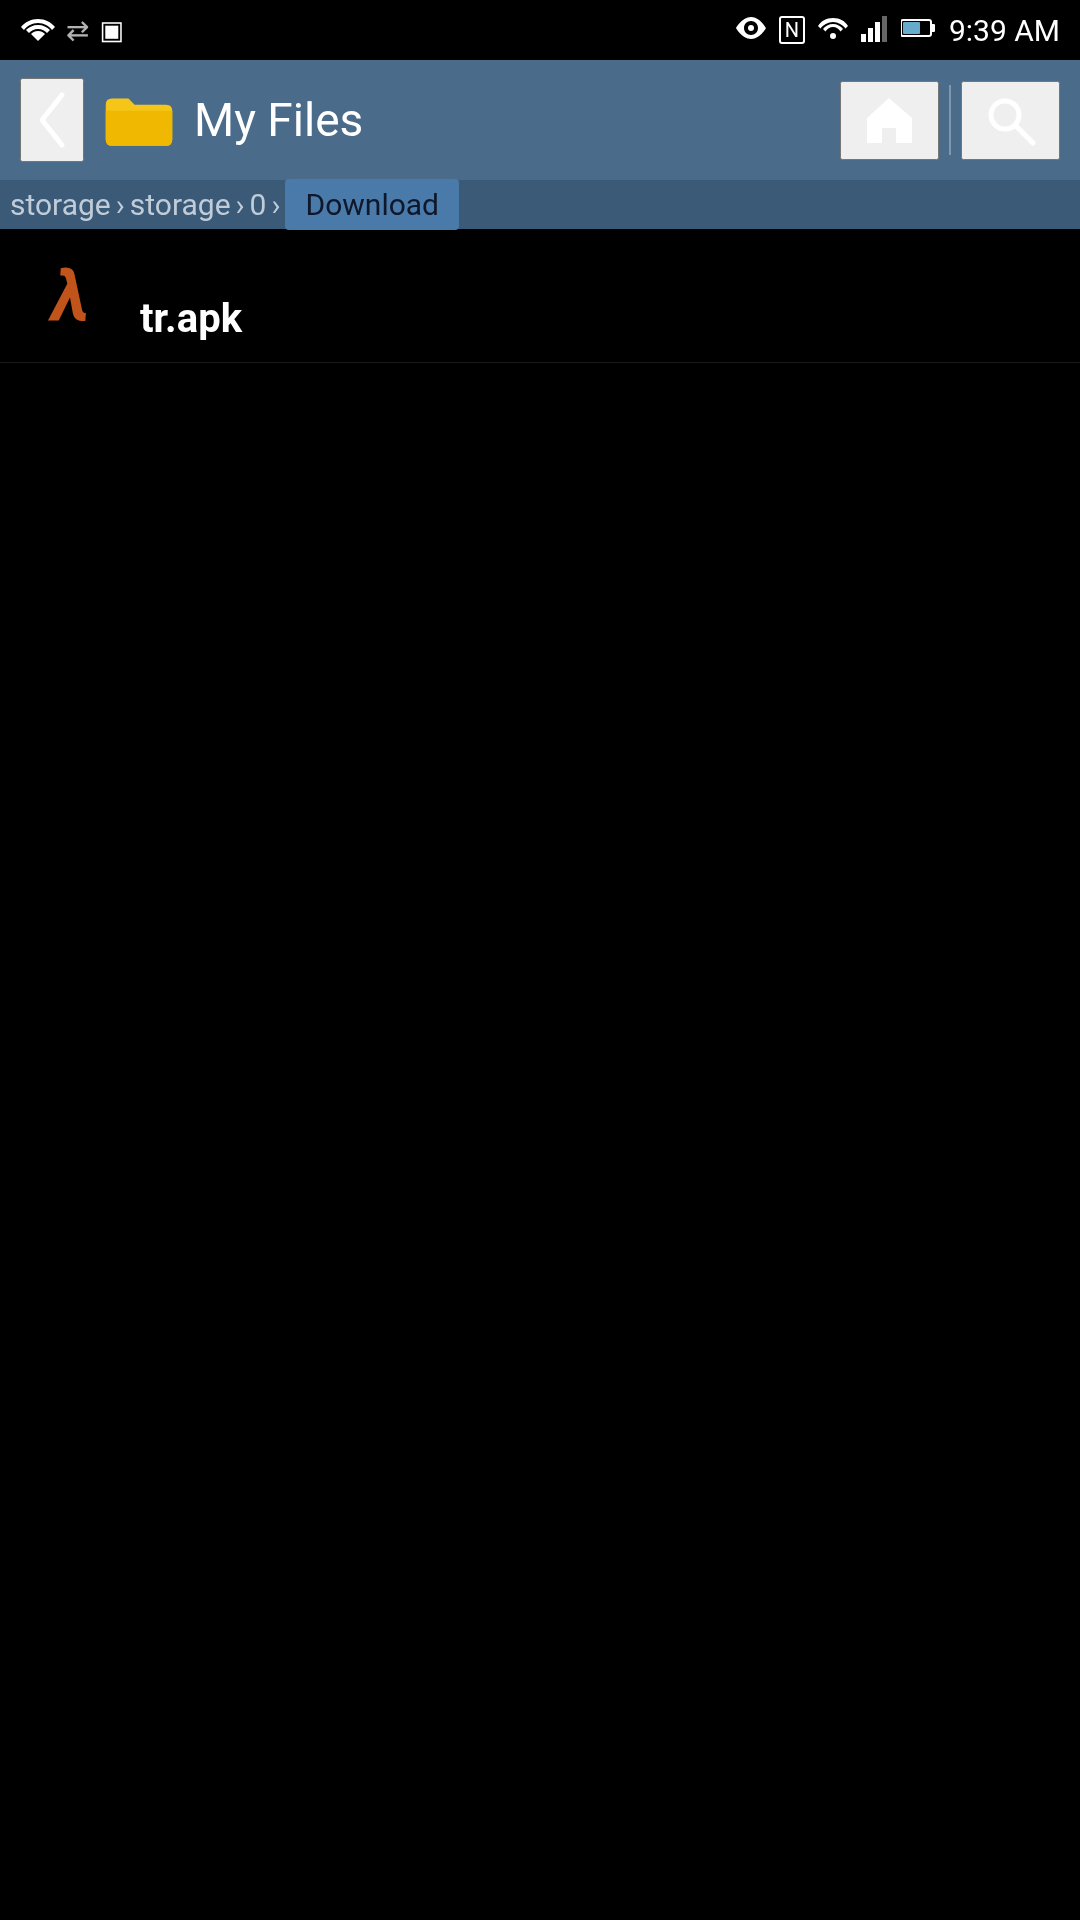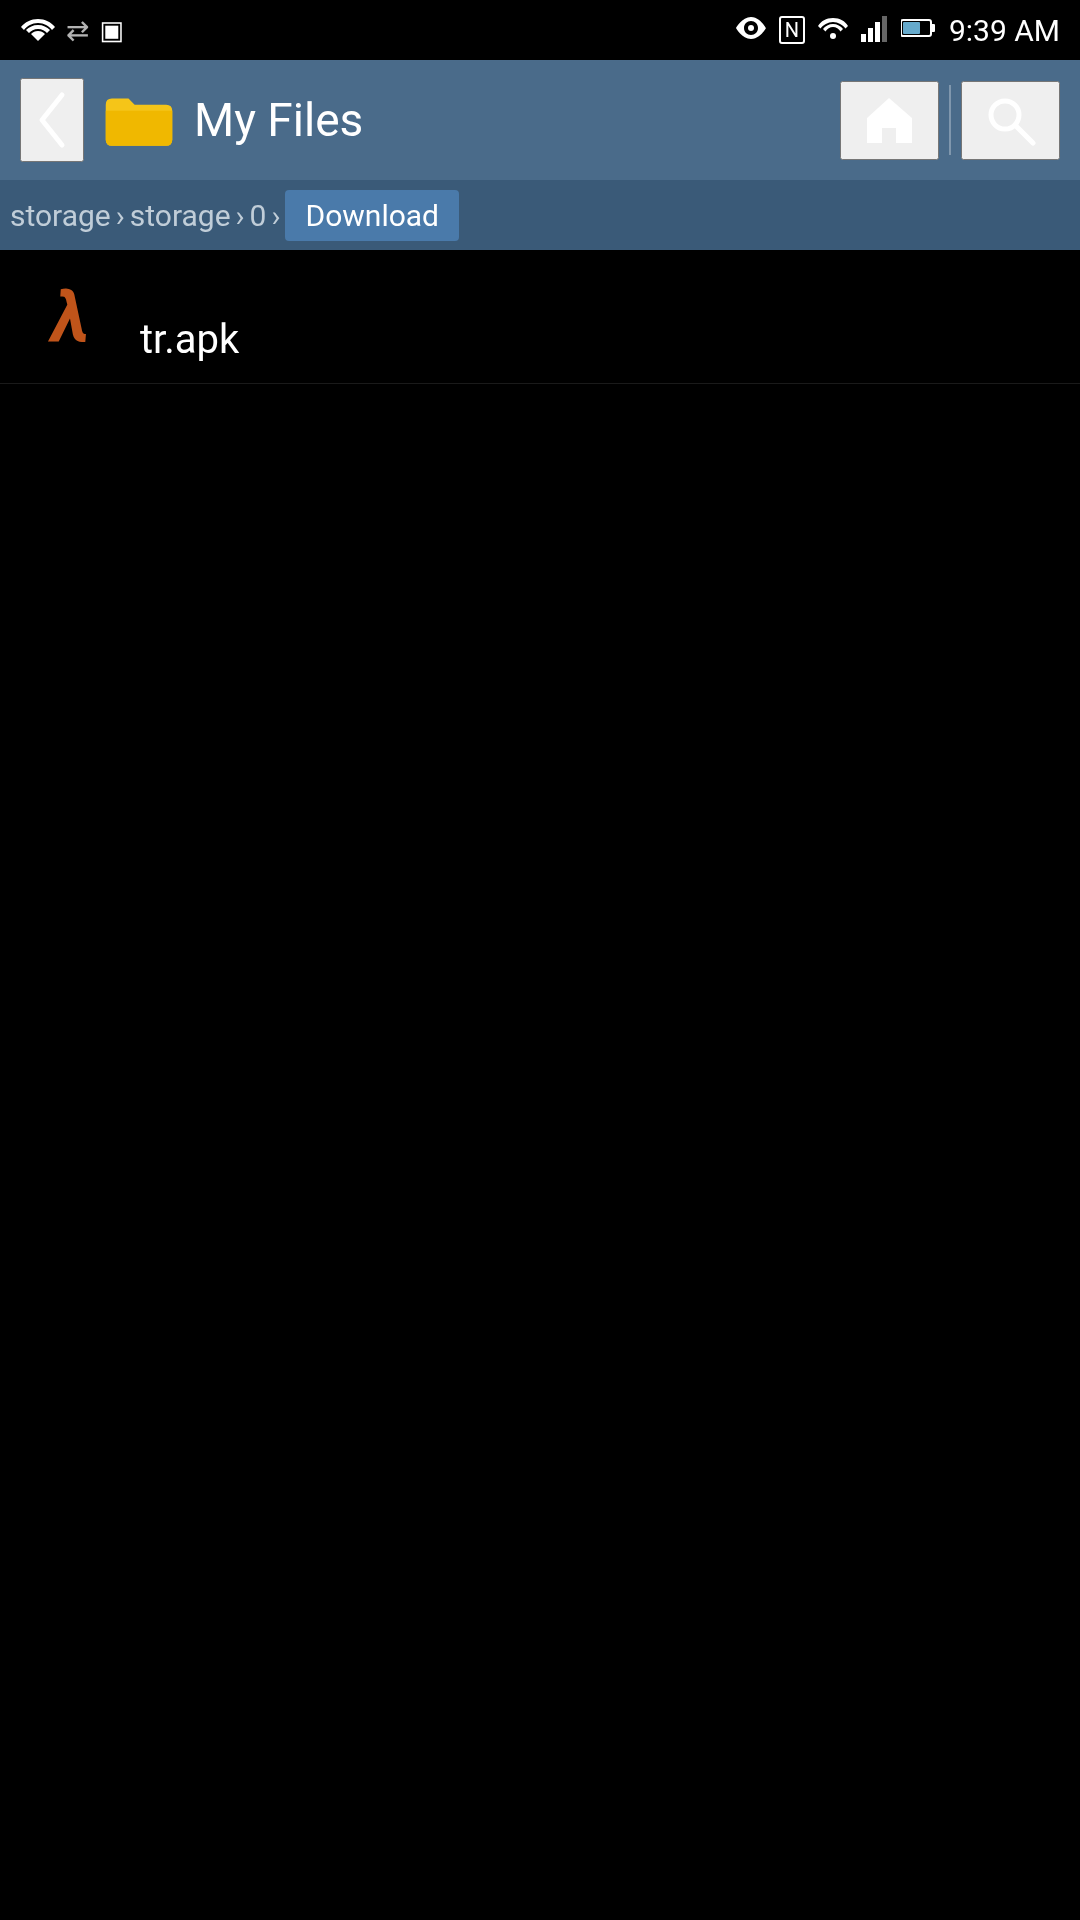--- a/index.html
+++ b/index.html
@@ -95,36 +95,36 @@
 
     .divider-vertical {
       width: 2px;
       height: 70px;
       background: rgba(255,255,255,0.3);
     }
 
     
     .breadcrumb-bar {
       width: 100%;
-      height: 70px;
+      height: 49px;
       background: #3a5a78;
       display: flex;
       align-items: center;
       padding: 8px 10px;
     }
 
     .breadcrumb-item {
       display: flex;
       align-items: center;
       color: #c0cdd8;
       font-size: 30px;
     }
 
     .breadcrumb-item.active {
-      color: #ffffff;
+      color: #0f172a;
       background: #4a7aaa;
       padding: 8px 20px;
       border-radius: 4px;
     }
 
     .breadcrumb-arrow {
       color: #c0cdd8;
       font-size: 30px;
       margin: 0 5px;
     }
@@ -157,21 +157,21 @@
       color: #c0541a;
       font-size: 70px;
       font-style: italic;
       font-weight: bold;
       line-height: 1;
     }
 
     .file-name {
       color: #fff;
       font-size: 40px;
-      font-weight: 400;
+      font-weight: 700;
       margin-top: 46px;
     }
 
     
     .folder-svg {
       width: 70px;
       height: 60px;
     }
 
     .content-area {

